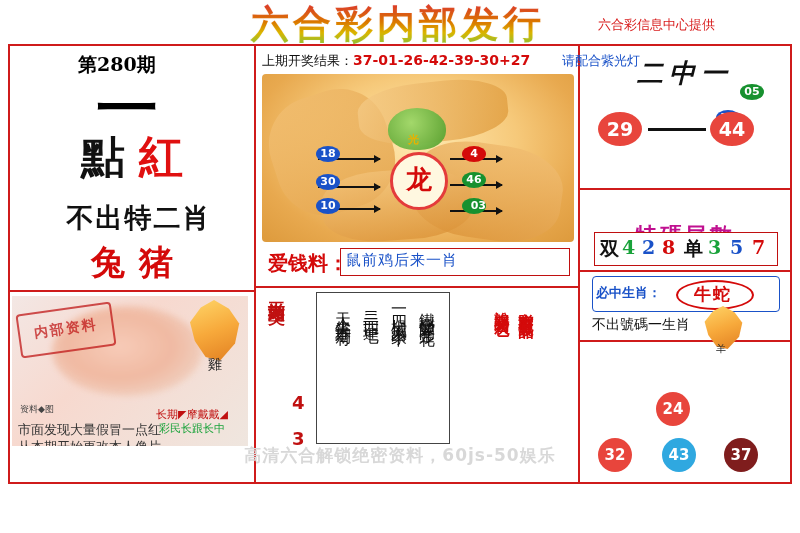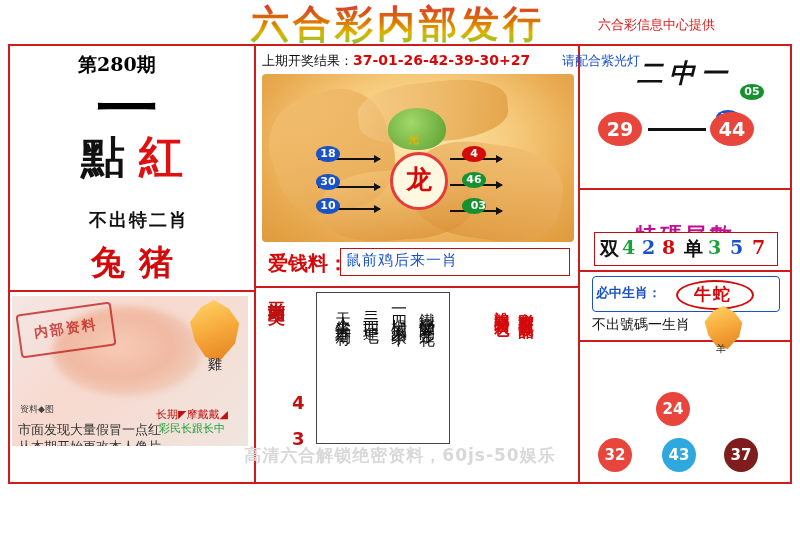--- a/index.html
+++ b/index.html
@@ -26,22 +26,22 @@
 
   
   .issue{position:absolute;left:78px;top:52px;font-size:19px;font-weight:bold;color:#000;
     font-family:"DejaVu Serif","Liberation Serif",serif;}
   .big-yi{position:absolute;left:96px;top:78px;font-size:62px;font-weight:bold;color:#000;
     font-family:"DejaVu Serif","Liberation Serif",serif;line-height:1;}
   .dianhong{position:absolute;left:34px;top:128px;width:210px;text-align:center;
     font-family:"DejaVu Serif","Liberation Serif",serif;font-size:44px;font-weight:bold;letter-spacing:14px;}
   .dianhong .c1{color:#111;}
   .dianhong .c3{color:#e01010;}
-  .nochu{position:absolute;left:30px;top:200px;width:218px;text-align:center;font-size:18px;color:#111;
-    font-family:Liberation Mono, monospace;font-weight:bold;letter-spacing:2px;margin-top:8px;}
+  .nochu{position:absolute;left:30px;top:200px;width:218px;text-align:center;font-size:27px;color:#111;
+    font-family:Liberation Mono, monospace;font-weight:bold;letter-spacing:2px;}
   .tuzhu{position:absolute;left:30px;top:240px;width:218px;text-align:center;font-size:34px;color:#d40a0a;
     font-family:"DejaVu Serif","Liberation Serif",serif;font-weight:bold;letter-spacing:14px;}
 
   
   .photo-box{position:absolute;left:12px;top:296px;width:236px;height:150px;overflow:hidden;}
   .photo-bg{position:absolute;left:0;top:0;width:236px;height:150px;
     background:linear-gradient(135deg,#f3e7e4 0%,#f7d9cf 40%,#efe6df 100%);}
   .photo-blur{position:absolute;left:40px;top:10px;width:150px;height:90px;border-radius:50%;
     background:radial-gradient(ellipse at 45% 45%,#f7c9b4 0%,#f0b49a 45%,#efe2d8 100%);filter:blur(3px);opacity:.85;}
   .stamp{position:absolute;left:6px;top:12px;width:92px;height:40px;border:2px solid #c01818;border-radius:4px;

